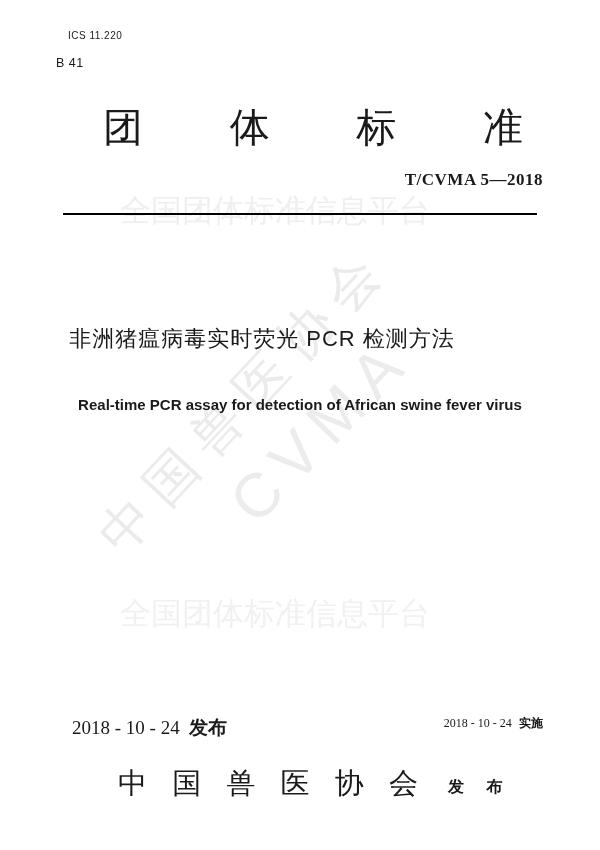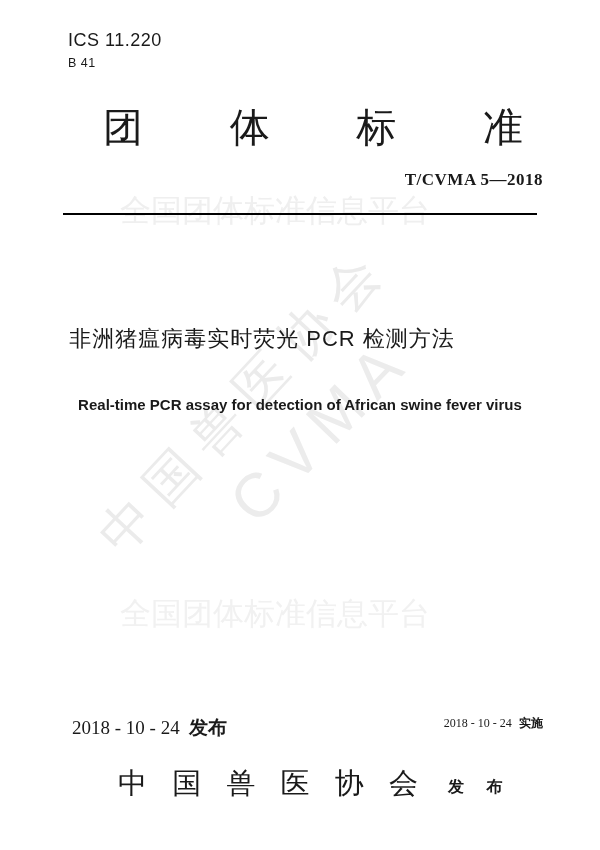--- a/index.html
+++ b/index.html
@@ -55,25 +55,25 @@
     font-family: "Liberation Sans", sans-serif;
     transform: translate(-50%, -50%) rotate(-46deg);
     transform-origin: center center;
   }
   
   .fg { position: absolute; z-index: 2; }
 
   .ics-code {
     left: 68px;
     top: 30px;
-    font-size: 18px;
+    font-size: 10px;
     letter-spacing: 0.5px;
   }
   .class-code {
-    left: 68px;
+    left: 56px;
     top: 56px;
     font-size: 12.5px;
     letter-spacing: 0.5px;
   }
   .doc-type {
     left: 103px;
     top: 105px;
     width: 420px;
     display: flex;
     justify-content: space-between;

